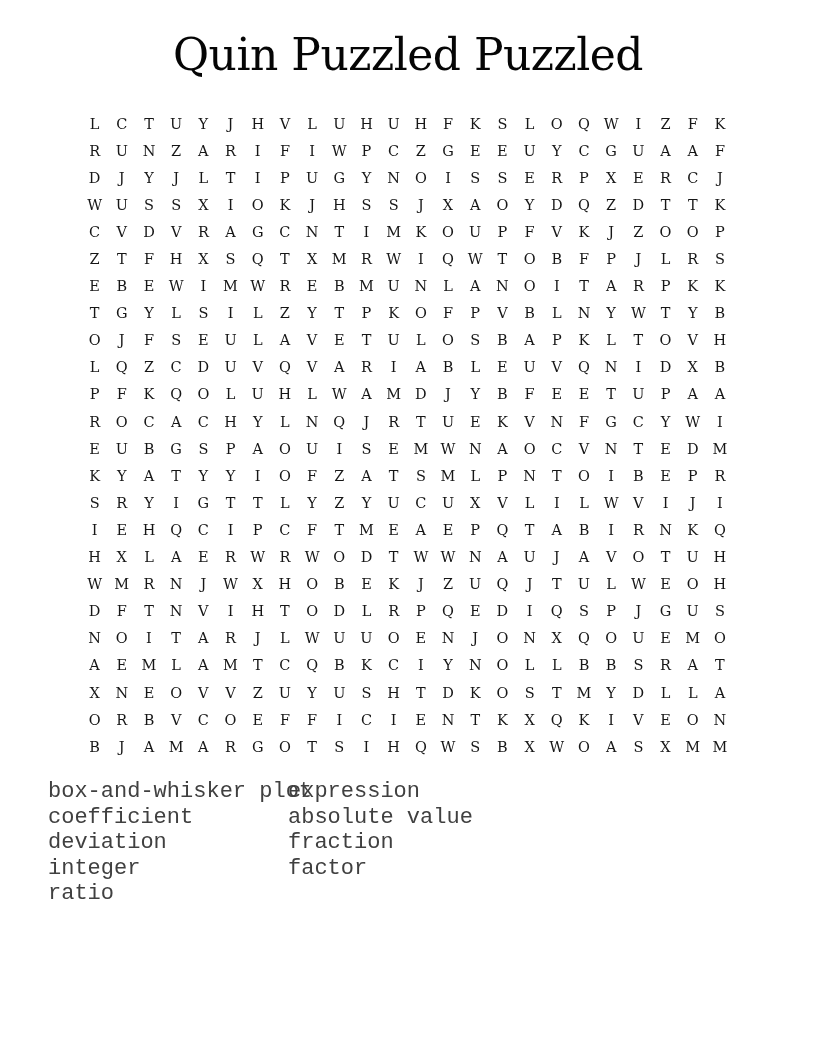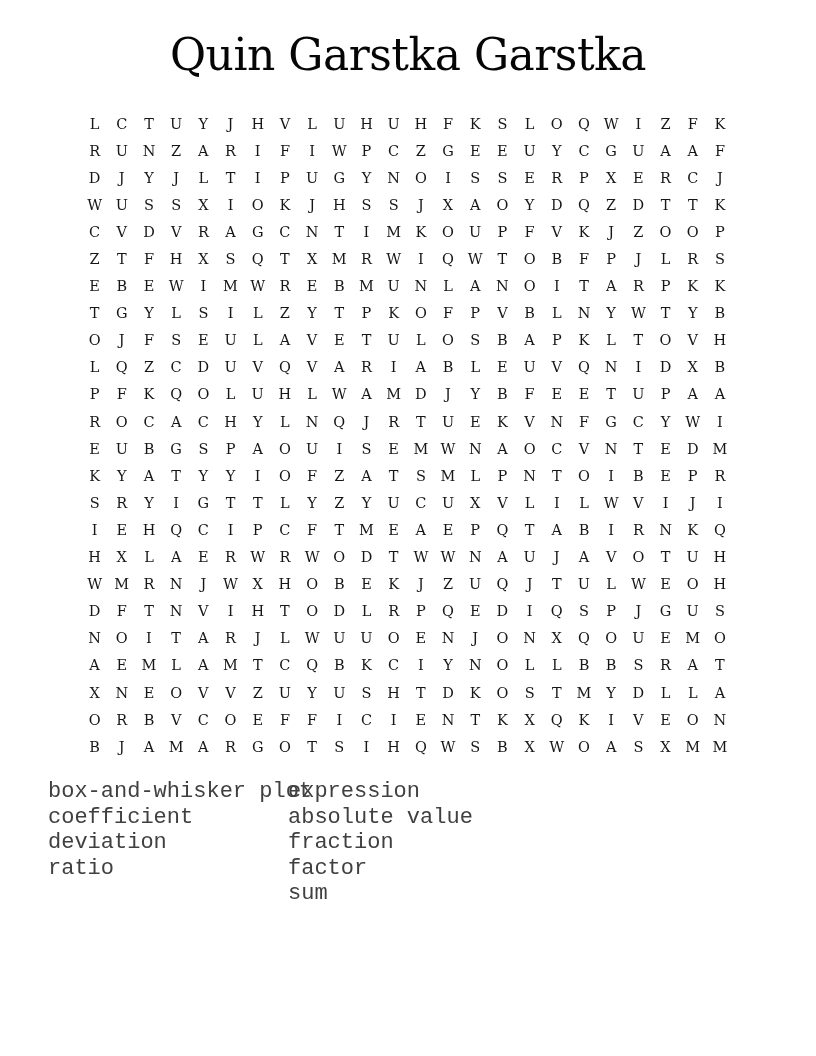--- a/index.html
+++ b/index.html
@@ -61,21 +61,21 @@
     font-size: 22px;
     line-height: 25.5px;
     color: #404040;
     white-space: nowrap;
   }
 </style>
 </head>
 <body>
 
 <div class="page">
-  <h1 class="title">Quin Garstka Garstka</h1>
+  <h1 class="title">Quin Puzzled Puzzled</h1>
   <div class="grid">
       <span class="cell">L</span>
       <span class="cell">C</span>
       <span class="cell">T</span>
       <span class="cell">U</span>
       <span class="cell">Y</span>
       <span class="cell">J</span>
       <span class="cell">H</span>
       <span class="cell">V</span>
       <span class="cell">L</span>
@@ -645,23 +645,23 @@
       <span class="cell">S</span>
       <span class="cell">X</span>
       <span class="cell">M</span>
       <span class="cell">M</span>
     </div>
   <div class="words">
     <div class="word-col">
         <div class="word">box-and-whisker plot</div>
         <div class="word">coefficient</div>
         <div class="word">deviation</div>
+        <div class="word">integer</div>
         <div class="word">ratio</div>
       </div>
     <div class="word-col">
         <div class="word">expression</div>
         <div class="word">absolute value</div>
         <div class="word">fraction</div>
         <div class="word">factor</div>
-        <div class="word">sum</div>
       </div>
   </div>
 </div>
 
 </body></html>

